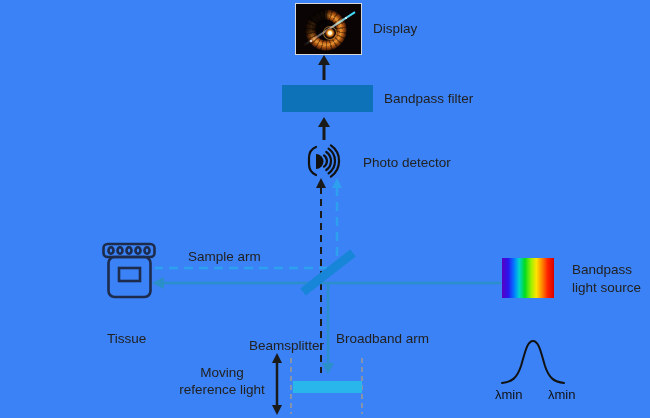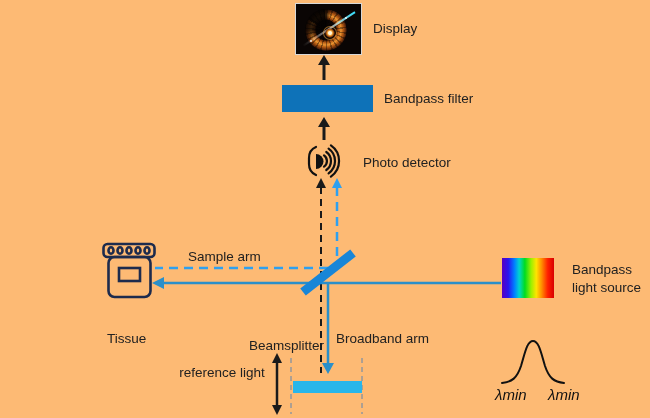--- a/index.html
+++ b/index.html
@@ -1,19 +1,19 @@
 <!DOCTYPE html>
 <html><head>
 <meta charset="utf-8">
 <style>
   html,body{margin:0;padding:0;background:#fff;}
-  #canvas{position:relative;width:650px;height:418px;background:#fdba74;overflow:hidden;
+  #canvas{position:relative;width:650px;height:418px;background:#3b82f6;overflow:hidden;
           font-family:"Liberation Sans",sans-serif;}
   .label{position:absolute;font-size:13.5px;color:#212121;white-space:nowrap;line-height:18px;}
-  .label.small{font-size:15px;color:#111;font-style:italic;}
+  .label.small{font-size:13px;color:#111;}
   svg{position:absolute;left:0;top:0;}
 
   
   #oct{position:absolute;left:295px;top:3px;width:65px;height:50px;background:#0a0504;
        border:1px solid #d8d8d8;overflow:hidden;}
   #oct .ring{position:absolute;left:9px;top:5px;width:42px;height:42px;border-radius:50%;
     background:
       repeating-conic-gradient(rgba(0,0,0,.38) 0 5deg, rgba(0,0,0,0) 5deg 16deg),
       conic-gradient(from -60deg, rgba(5,2,1,.95) 0 55deg, rgba(5,2,1,0) 80deg 290deg, rgba(5,2,1,.8) 330deg),
       radial-gradient(circle at 50% 50%, rgba(0,0,0,0) 0 10px, #6e2d06 11px, #c4671a 13px, #e89432 15px, #b85c12 17px, #53220a 20px, rgba(0,0,0,0) 21px);}
@@ -125,20 +125,21 @@
   <div class="label" style="left:107px;top:300px;margin-top:30px;">Tissue</div>
 
   <div class="label" style="left:572px;top:261px;">
     <div>Bandpass</div>
     <div>light source</div>
   </div>
 
   <div class="label" style="left:336px;top:330px;">Broadband arm</div>
 
   <div class="label" style="left:172px;top:364px;width:100px;text-align:center;line-height:17px;">
+    <div>Moving</div>
     <div>reference light</div>
   </div>
 
   <div class="label small" style="left:495px;top:386px;">λmin</div>
 
   <div class="label small" style="left:548px;top:386px;">λmin</div>
 
 </div>
 
 </body></html>

